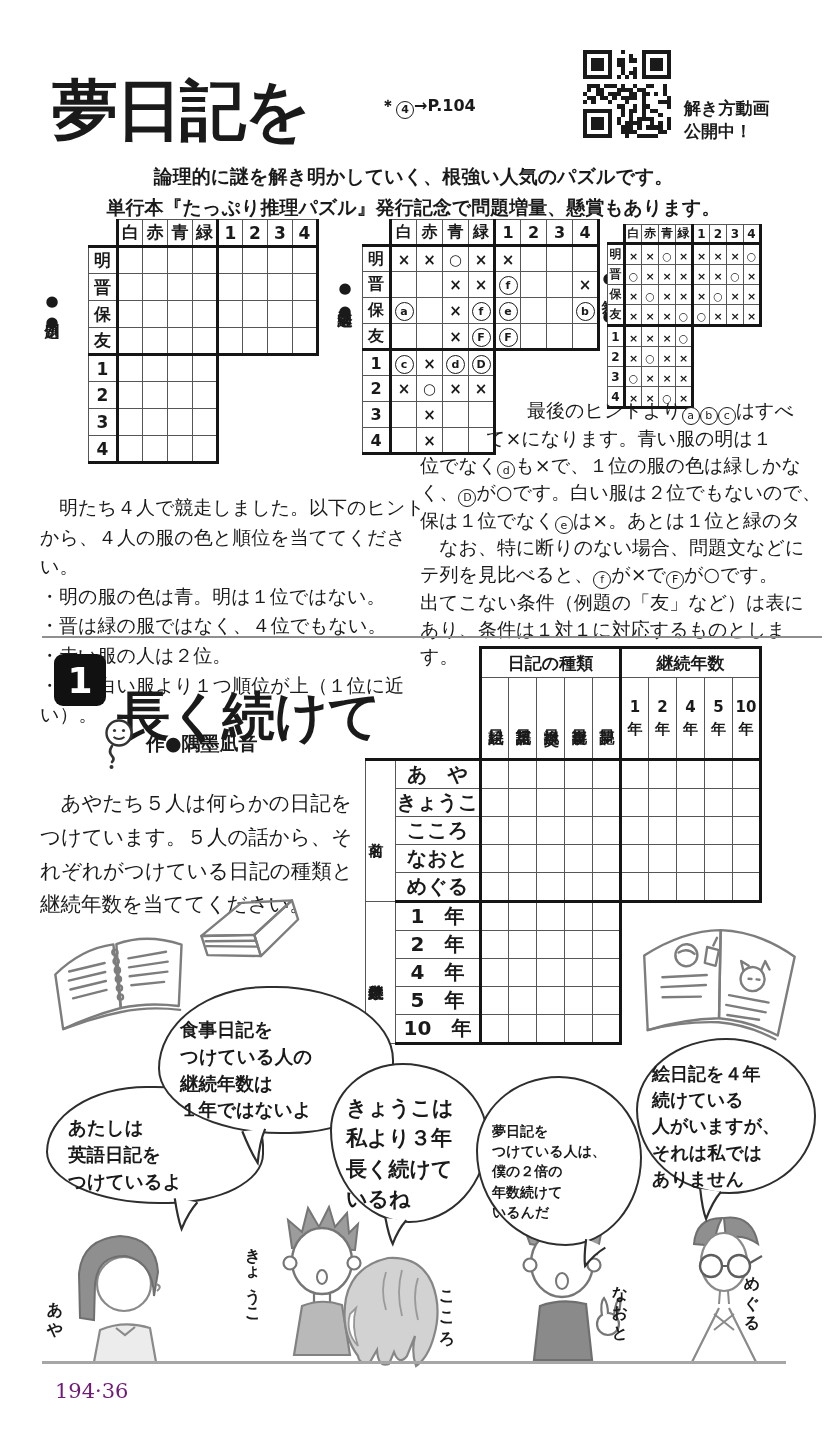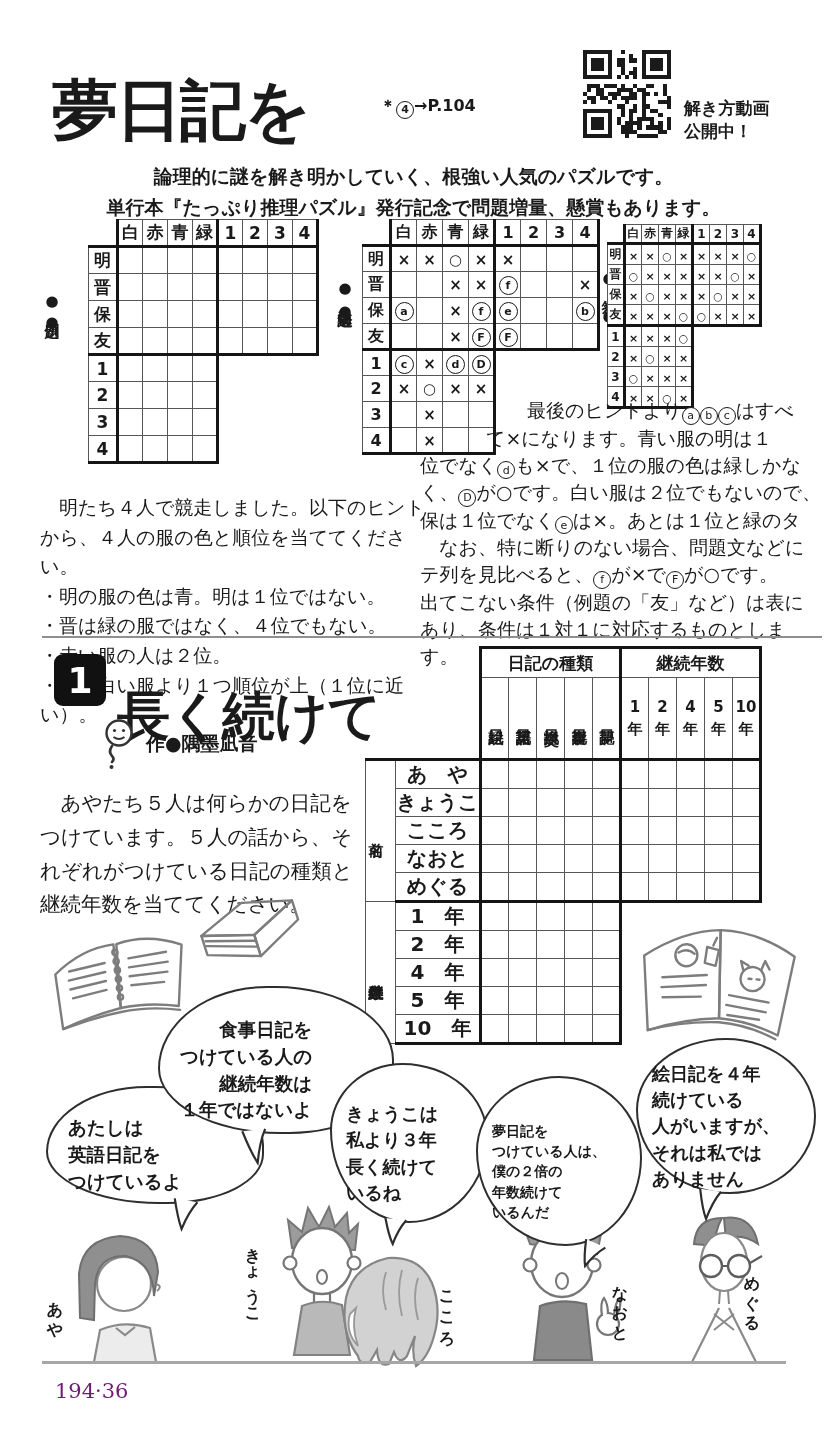--- a/index.html
+++ b/index.html
@@ -77,24 +77,24 @@
   #illu-diary{left:628px;top:910px;transform:rotate(5deg);}
 
   
   .bubble{position:absolute;background:#fff;border:2.2px solid #2e2e2e;
     border-radius:48% 52% 46% 54% / 58% 52% 44% 46%;
     display:flex;align-items:center;z-index:5;}
   .bubble .btxt{padding:10px 20px;font-size:18.5px;font-weight:600;line-height:1.45;}
   .tail{position:absolute;top:calc(100% - 4px);z-index:6;}
   #bubble-aya{left:46px;top:1086px;width:214px;height:114px;}
   #bubble-aya .tail{left:120px;transform:rotate(10deg);}
-  #bubble-kyoko{left:158px;top:986px;width:232px;height:144px;text-align:right;}
+  #bubble-kyoko{left:158px;top:986px;width:232px;height:144px;}
   #bubble-kyoko .tail{left:80px;transform:rotate(-6deg);}
   #bubble-kokoro{left:330px;top:1063px;width:154px;height:156px;border-radius:46% 54% 50% 50%/42% 46% 54% 58%;}
-  #bubble-kokoro .btxt{padding:10px 14px;font-size:18px;}
+  #bubble-kokoro .btxt{padding:10px 14px;font-size:21px;}
   #bubble-kokoro .tail{left:48px;transform:rotate(6deg);}
   #bubble-naoto{left:476px;top:1076px;width:162px;height:166px;border-radius:50% 50% 46% 54%/44% 48% 52% 56%;}
   #bubble-naoto .btxt{padding:10px 14px;font-size:14px;}
   #bubble-naoto .tail{left:98px;transform:rotate(24deg);}
   #bubble-meguru{left:636px;top:1038px;width:176px;height:152px;border-radius:50% 50% 48% 52%/46% 50% 50% 54%;}
   #bubble-meguru .btxt{padding:8px 14px;font-size:18px;}
   #bubble-meguru .tail{left:56px;transform:rotate(8deg);}
 
   .charname{position:absolute;font-size:16px;font-weight:600;letter-spacing:2px;}
   #char-aya{left:58px;top:1222px;} #name-aya{left:44px;top:1290px;}

